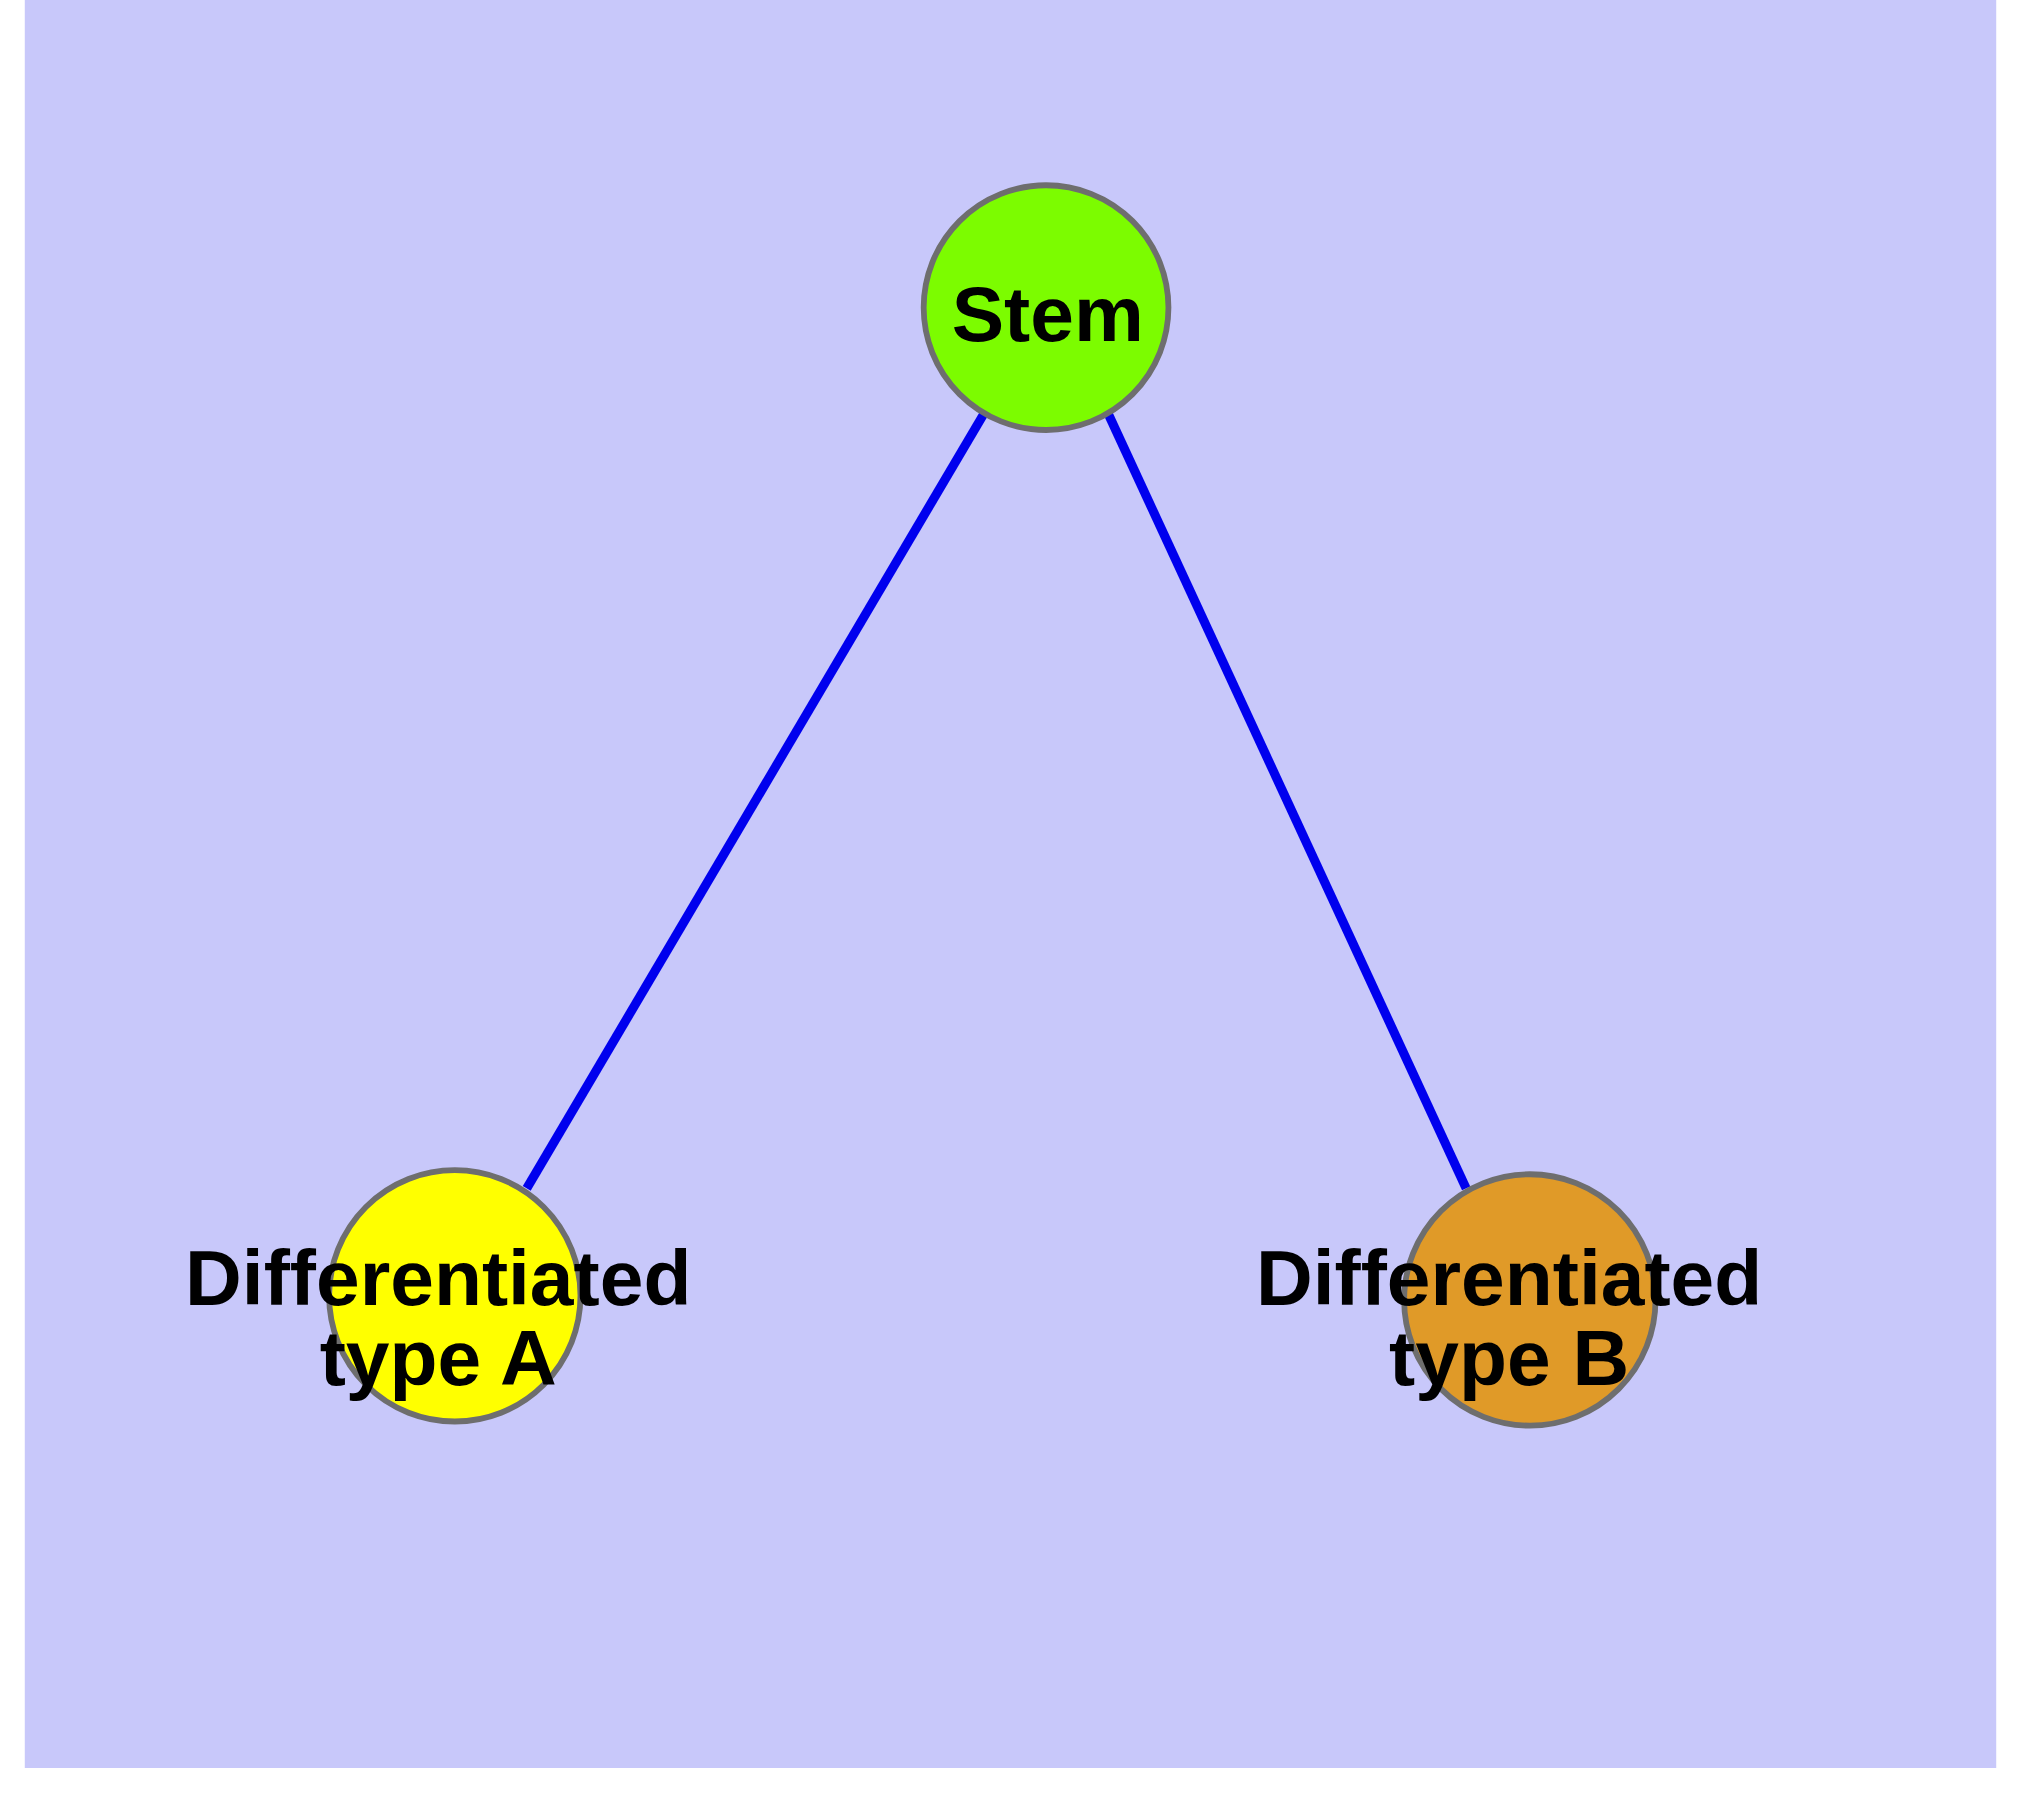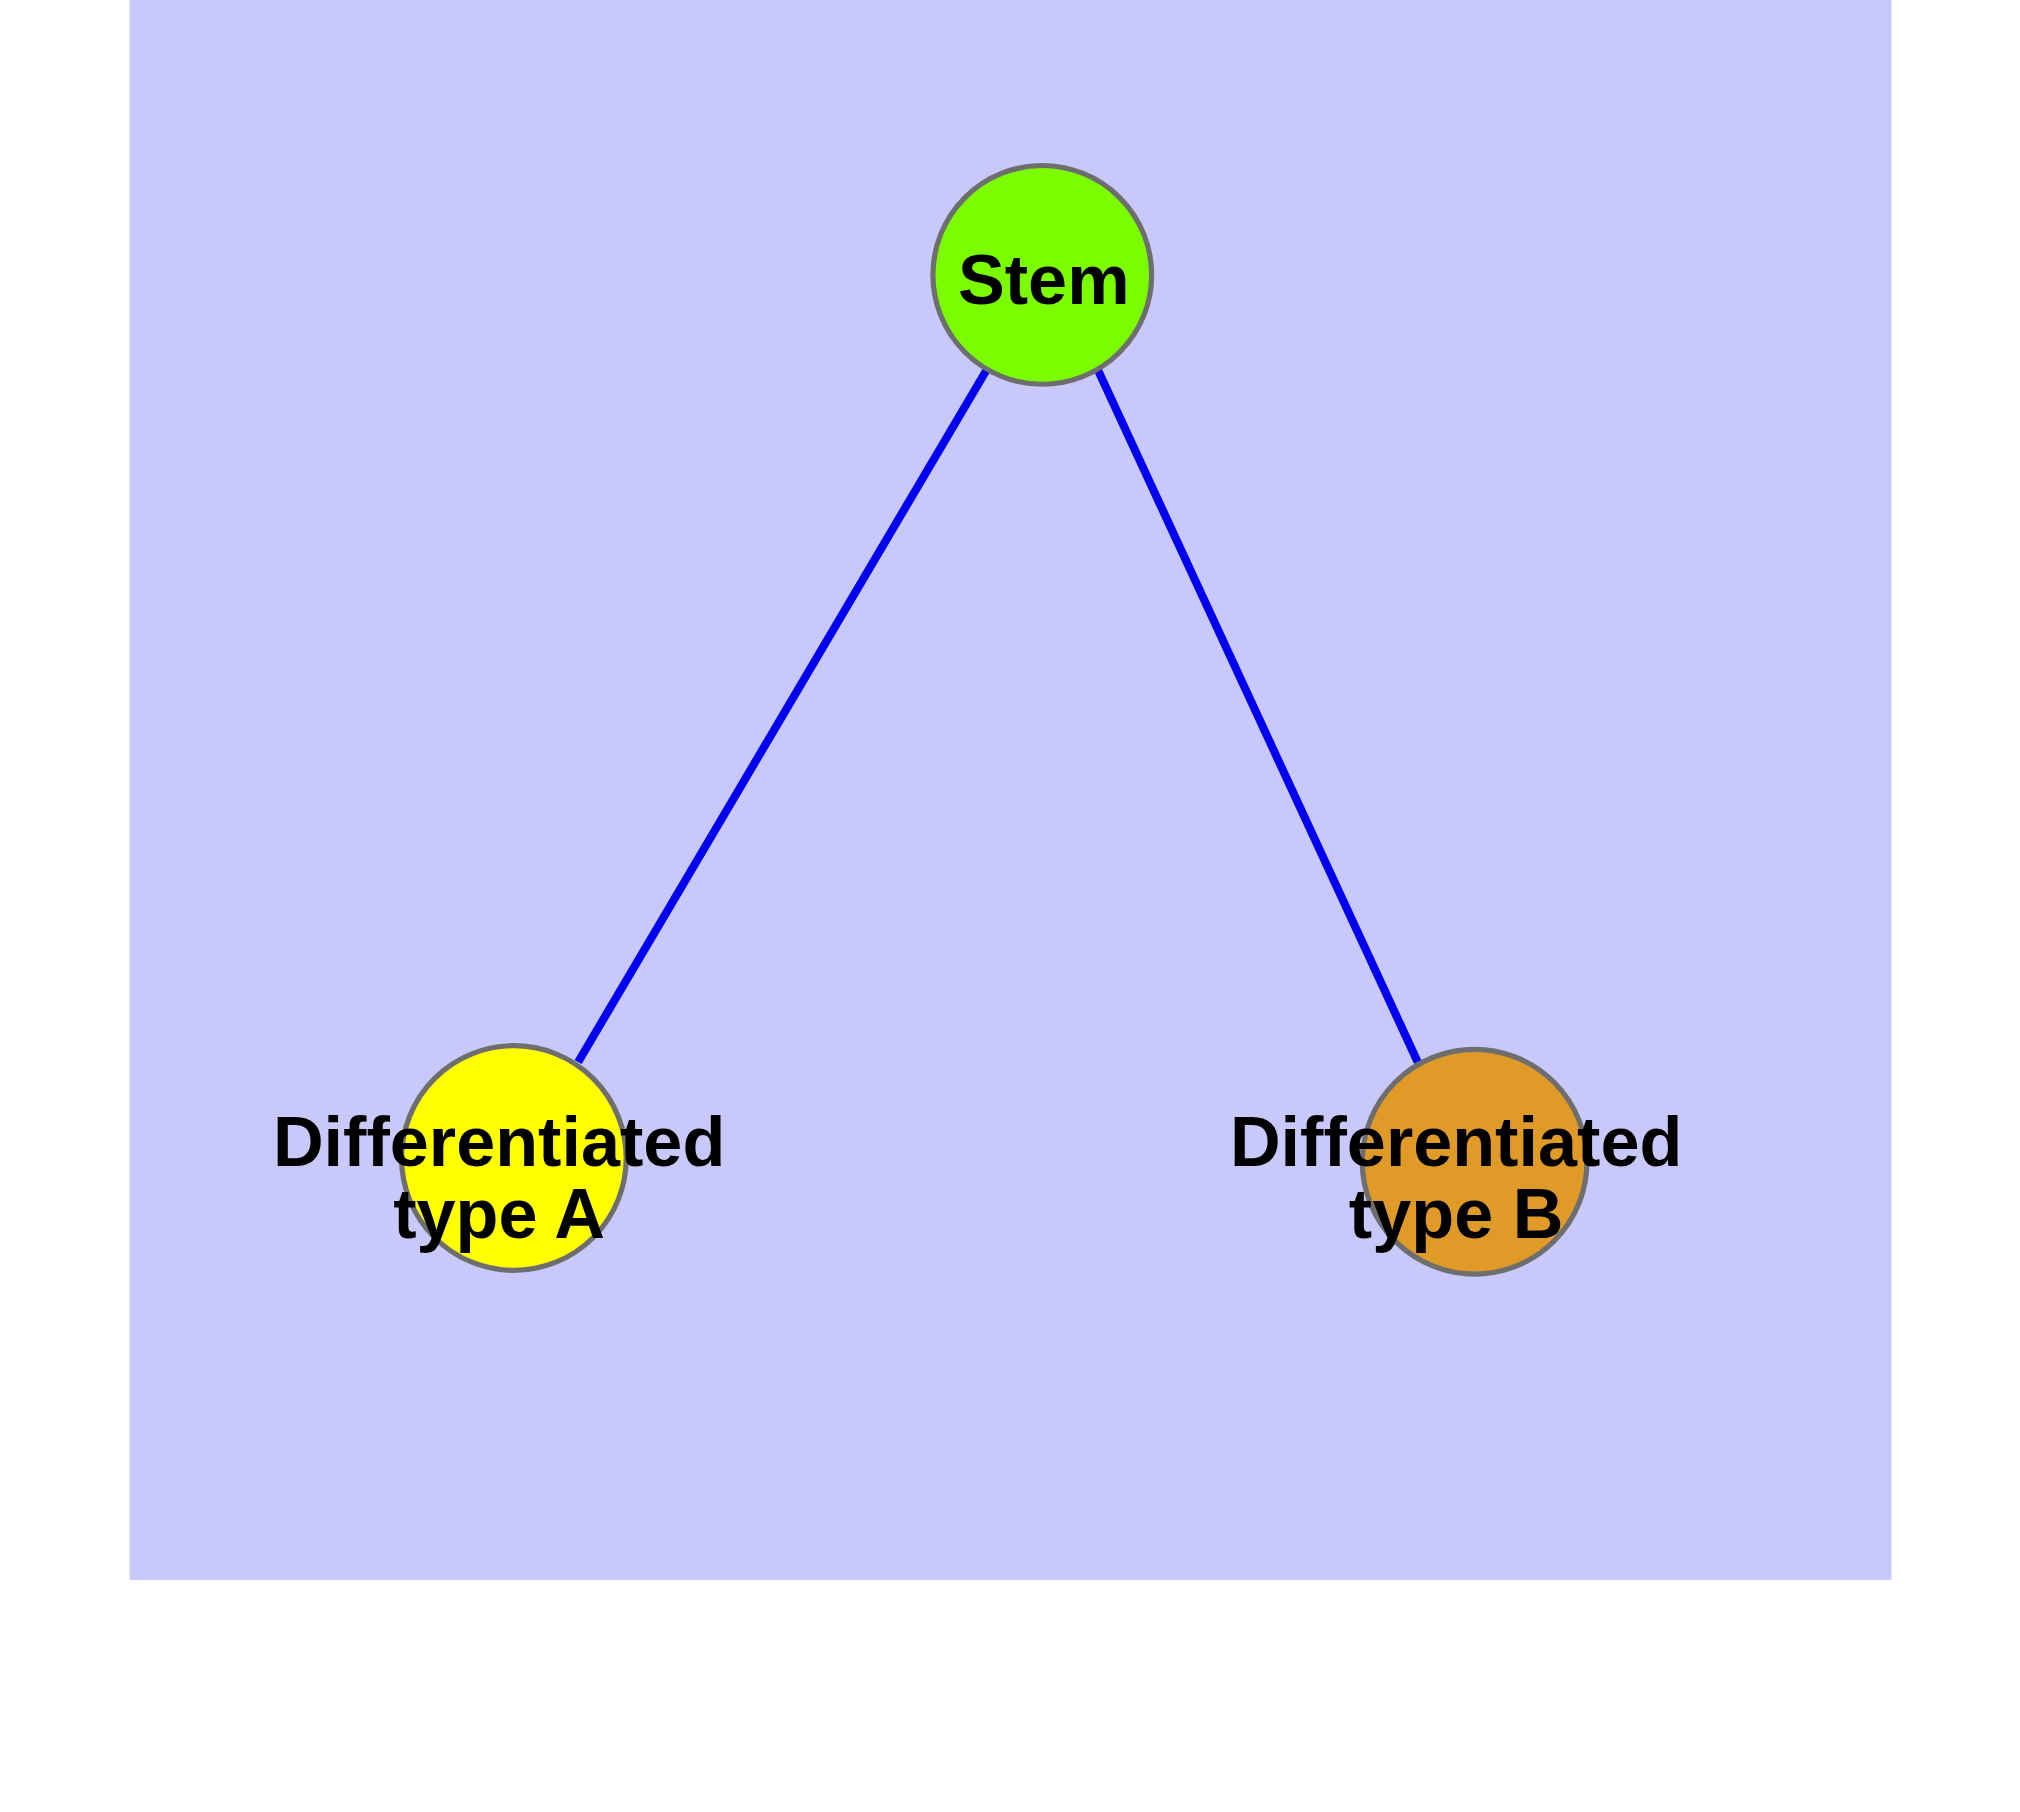--- a/index.html
+++ b/index.html
@@ -24,21 +24,21 @@
   .node-label-text {
     font-weight: bold;
     fill: #000000;
     font-family: "Liberation Sans", sans-serif;
     paint-order: normal;
   }
 </style>
 </head>
 <body>
 
-<div id="stage" style="width: 2021px; height: 1580px;">
+<div id="stage" style="width: 2021px; height: 1768px;">
   <svg id="graph-canvas" viewBox="0 0 2384 2138" preserveAspectRatio="xMidYMid meet">
 
     <rect id="bg-rect" x="0" y="0" width="2384" height="2138" fill="#c8c8fa"></rect>
 
     <g id="edge-layer">
         <line x1="1160" y1="500" x2="607" y2="1437" stroke="#0000ee" stroke-width="11" stroke-linecap="butt"></line>
         <line x1="1310" y1="500" x2="1743" y2="1437" stroke="#0000ee" stroke-width="11" stroke-linecap="butt"></line>
       </g>
     <g id="node-layer">
         <circle cx="1235" cy="372" r="148" fill="#7cfc00" stroke="#6e6e6e" stroke-width="7"></circle>

